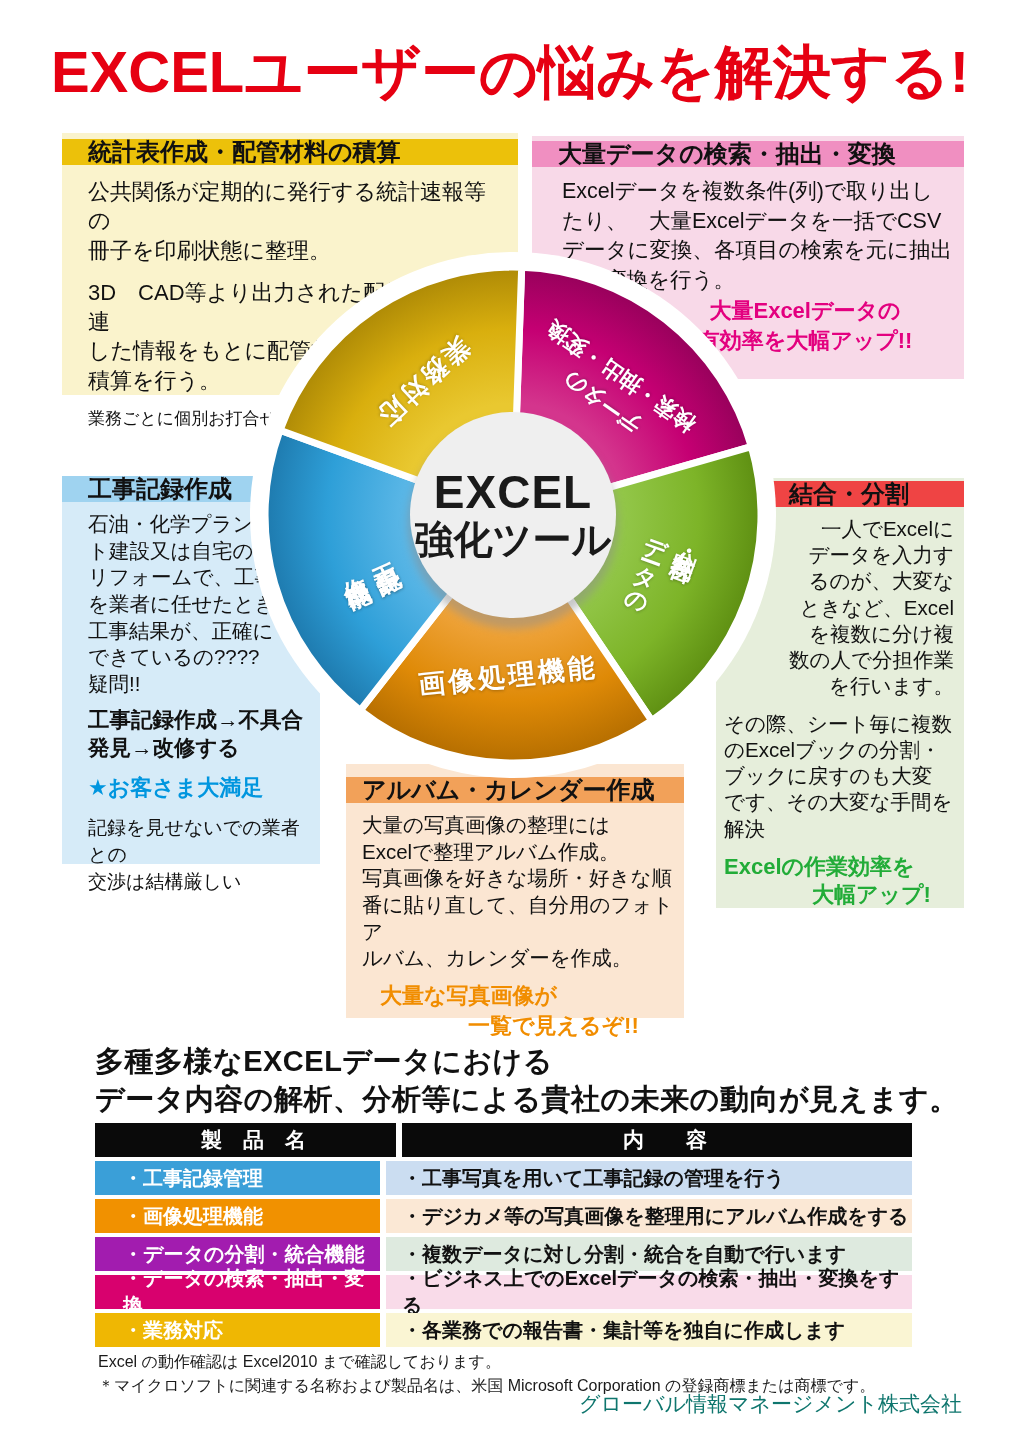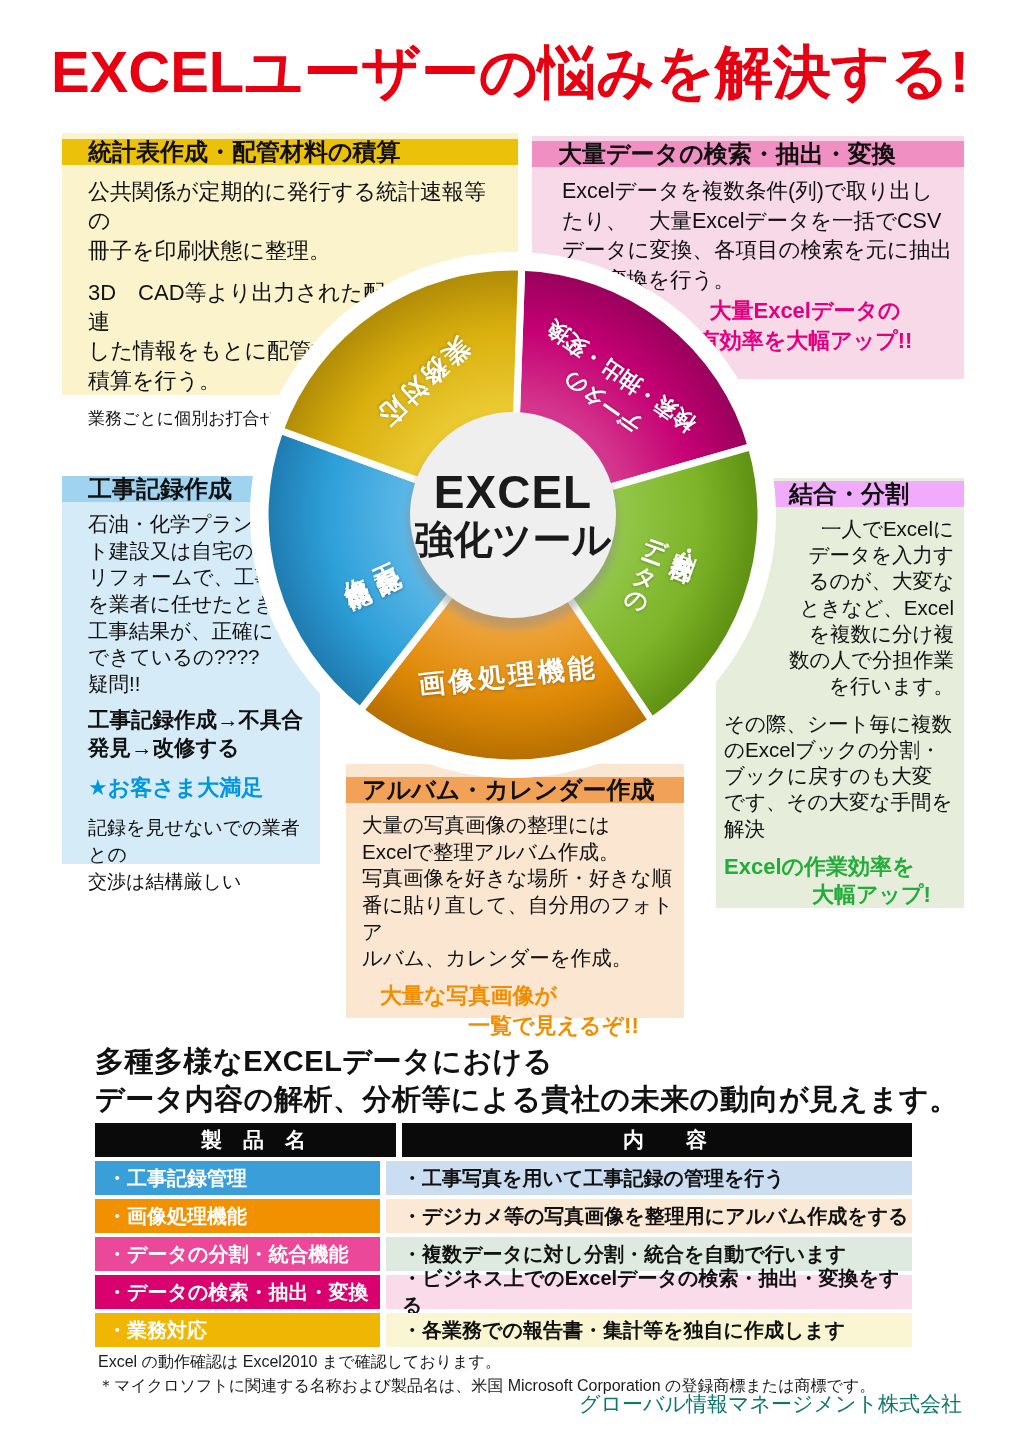--- a/index.html
+++ b/index.html
@@ -31,21 +31,21 @@
   
   .box-records{left:62px;top:476px;width:258px;height:388px;background:#D6EBF8;}
   .box-records .bar{background:#9FD3F0;}
   .box-records .body{padding:9px 6px 0 26px;font-size:20.5px;line-height:1.3;}
   .box-records .flow{padding:10px 4px 0 26px;font-size:21.5px;font-weight:bold;line-height:1.3;}
   .box-records .star{padding:10px 4px 0 26px;font-size:22px;font-weight:bold;color:#0096DF;}
   .box-records .note{padding:12px 4px 0 26px;font-size:19px;line-height:1.4;}
 
   
   .box-merge{left:716px;top:478px;width:248px;height:430px;background:#E6EEDB;}
-  .box-merge .bar{margin:3px 0 0 18px;background:#f0abfc;justify-content:center;padding-left:0;}
+  .box-merge .bar{margin:3px 0 0 18px;background:#ef4444;justify-content:center;padding-left:0;}
   .box-merge .p1{padding:9px 10px 0 0;font-size:20.5px;line-height:1.28;text-align:right;}
   .box-merge .p2{padding:11px 4px 0 8px;font-size:20.5px;line-height:1.28;text-align:left;}
   .box-merge .accent{padding:11px 4px 0 8px;font-size:22px;font-weight:bold;color:#22AC38;line-height:1.3;}
 
   
   .box-album{left:346px;top:764px;width:338px;height:254px;background:#FBE6D2;}
   .box-album .bar{margin-top:13px;background:#F2A159;padding-left:16px;}
   .box-album .body{padding:9px 4px 0 16px;font-size:20.5px;line-height:1.3;}
   .box-album .accent{padding:9px 4px 0 34px;font-size:22px;font-weight:bold;color:#F18D00;line-height:1.35;}
 
@@ -74,26 +74,26 @@
 
   
   .table{position:absolute;left:95px;top:1123px;width:817px;}
   .t-head{display:flex;gap:6px;height:34px;}
   .t-head .hc{background:#0A0A0A;color:#fff;font-size:21px;font-weight:bold;
       display:flex;align-items:center;justify-content:center;padding-left:16px;}
   .t-head .c1{width:285px;}
   .t-head .c2{flex:1;}
   .t-row{display:flex;gap:6px;height:34px;margin-top:4px;}
   .t-row .p{width:285px;color:#fff;font-weight:bold;font-size:20px;display:flex;
-      align-items:center;padding-left:12px;box-sizing:border-box;}
+      align-items:center;padding-left:28px;box-sizing:border-box;}
   .t-row .d{flex:1;color:#111;font-weight:bold;font-size:20px;display:flex;
       align-items:center;padding-left:16px;box-sizing:border-box;}
   .r1 .p{background:#3A9FD8;} .r1 .d{background:#CBDDF1;}
   .r2 .p{background:#F19100;} .r2 .d{background:#FBE8D5;}
-  .r3 .p{background:#ec4899;} .r3 .d{background:#DEEADF;}
+  .r3 .p{background:#a21caf;} .r3 .d{background:#DEEADF;}
   .r4 .p{background:#D8016E;} .r4 .d{background:#F9DBE9;}
   .r5 .p{background:#EFB703;} .r5 .d{background:#FAF5D3;}
 
   .fn{position:absolute;left:98px;top:1350px;font-size:16px;color:#1A1A1A;line-height:1.5;}
   .company{position:absolute;right:58px;top:1390px;font-size:21px;font-weight:normal;color:#0f766e;}
 </style>
 </head>
 <body>
 
 <div id="page">

